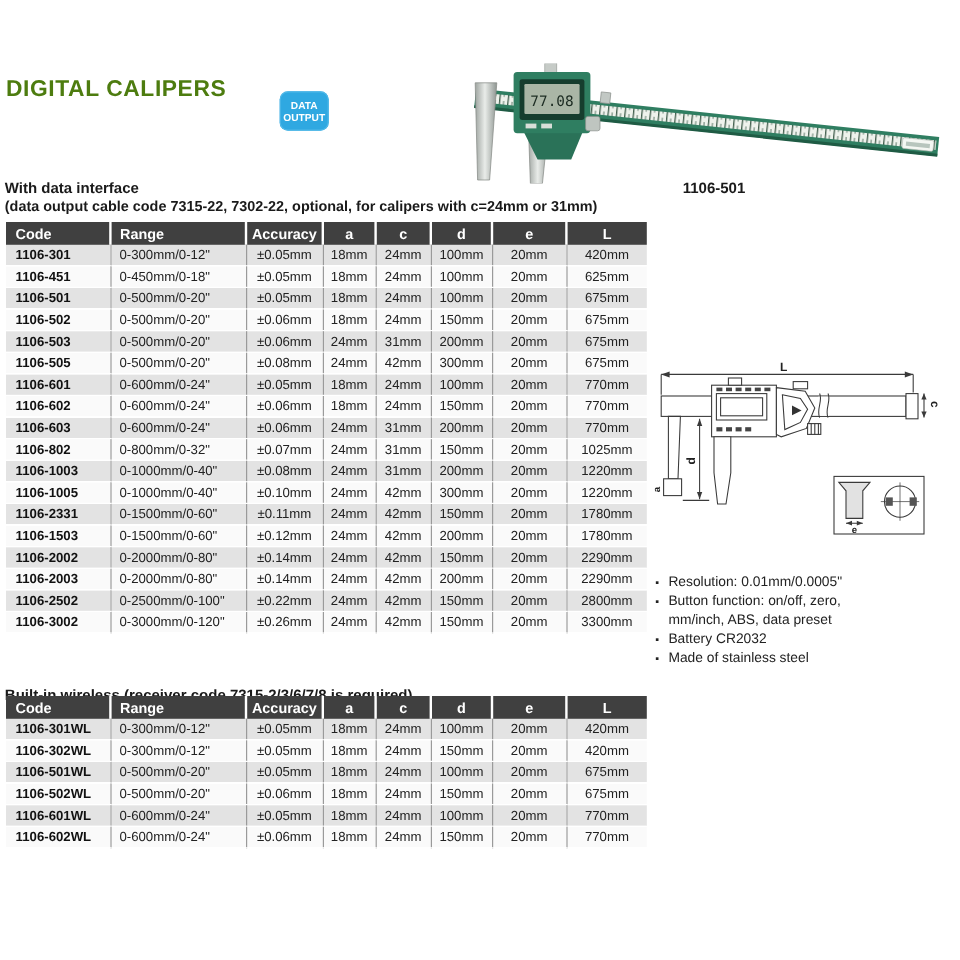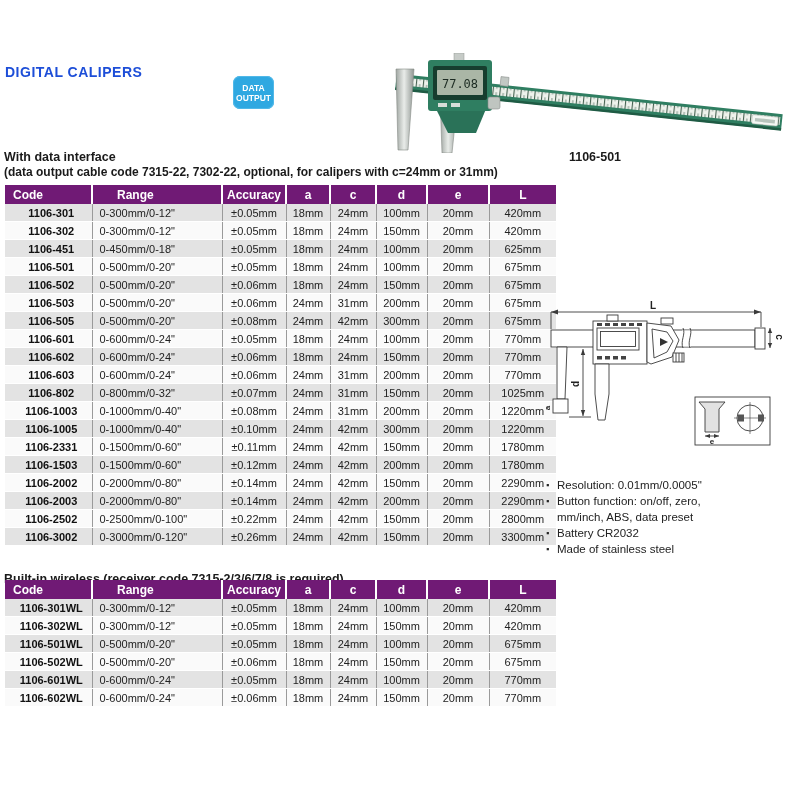--- a/index.html
+++ b/index.html
@@ -2,22 +2,22 @@
 <html><head>
 <meta charset="utf-8">
 <title>Digital Calipers</title>
 <style>
   html,body{margin:0;padding:0;}
   body{
     width:800px;height:800px;background:#ffffff;position:relative;
     font-family:"Liberation Sans", sans-serif;overflow:hidden;color:#222;
   }
   .page-title{
-    position:absolute;left:5px;top:64px;font-size:14px;font-weight:bold;
-    color:#1d4ed8;letter-spacing:.5px;margin:0;
+    position:absolute;left:5px;top:64px;font-size:19px;font-weight:bold;
+    color:#4d7c0f;letter-spacing:.5px;margin:0;
   }
   .badge{
     position:absolute;left:233px;top:76px;width:41px;height:33px;
     background:#2fa8e1;border-radius:7px;color:#fff;display:flex;
     flex-direction:column;align-items:center;justify-content:center;
     font-size:8.5px;font-weight:bold;line-height:10px;text-align:center;
     box-shadow:inset 0 0 0 1px #50b8e8;
   }
   .photo{position:absolute;left:388px;top:53px;}
   .photo-label{
@@ -28,37 +28,37 @@
   #sec1-title{left:4px;top:150px;}
   #sec1-sub{left:4px;top:165px;font-size:12px;}
   #sec2-title{left:4px;top:572px;}
   table.spec{
     position:absolute;left:5px;border-collapse:collapse;table-layout:fixed;
     width:510px;
   }
   #table1{top:185px;}
   #table2{top:580px;}
   table.spec th{
-    background:#701a75;color:#ffffff;font-size:12px;font-weight:bold;
+    background:#404040;color:#ffffff;font-size:12px;font-weight:bold;
     height:19px;padding:0 0 0 0;border-right:2px solid #ffffff;text-align:center;
   }
   table.spec th:nth-child(1){text-align:left;padding-left:8px;width:78px;}
-  table.spec th:nth-child(2){text-align:left;padding-left:24px;width:104px;}
+  table.spec th:nth-child(2){text-align:left;padding-left:7px;width:104px;}
   table.spec th:nth-child(3){width:62px;}
   table.spec th:nth-child(4){width:42px;}
   table.spec th:nth-child(5){width:44px;}
   table.spec th:nth-child(6){width:49px;}
   table.spec th:nth-child(7){width:60px;}
   table.spec th:nth-child(8){width:66px;border-right:none;}
   table.spec td{
     font-size:11px;color:#222;height:15px;padding:1px 2px;
     border-right:1px solid #9a9a9a;border-bottom:1px solid #ffffff;
     text-align:center;white-space:nowrap;overflow:hidden;
   }
-  table.spec td:nth-child(1){text-align:center;padding-left:8px;font-weight:bold;color:#111;margin-top:32px;}
+  table.spec td:nth-child(1){text-align:left;padding-left:8px;font-weight:bold;color:#111;margin-top:32px;}
   table.spec td:nth-child(2){text-align:left;padding-left:7px;}
   table.spec td:nth-child(8){border-right:none;}
   table.spec tbody tr:nth-child(odd){background:#e3e3e3;}
   table.spec tbody tr:nth-child(even){background:#fafafa;}
   .diagram{position:absolute;left:545px;top:296px;}
   ul.features{
     position:absolute;left:546px;top:477px;width:195px;margin:0;padding:0;
     list-style:none;
   }
   ul.features li{
@@ -139,30 +139,20 @@
         </tr>
       </thead>
       <tbody>
         <tr>
           <td>1106-301</td>
           <td>0-300mm/0-12"</td>
           <td>±0.05mm</td>
           <td>18mm</td>
           <td>24mm</td>
           <td>100mm</td>
-          <td>20mm</td>
-          <td>420mm</td>
-        </tr>
-        <tr>
-          <td>1106-302</td>
-          <td>0-300mm/0-12"</td>
-          <td>±0.05mm</td>
-          <td>18mm</td>
-          <td>24mm</td>
-          <td>150mm</td>
           <td>20mm</td>
           <td>420mm</td>
         </tr>
         <tr>
           <td>1106-451</td>
           <td>0-450mm/0-18"</td>
           <td>±0.05mm</td>
           <td>18mm</td>
           <td>24mm</td>
           <td>100mm</td>

